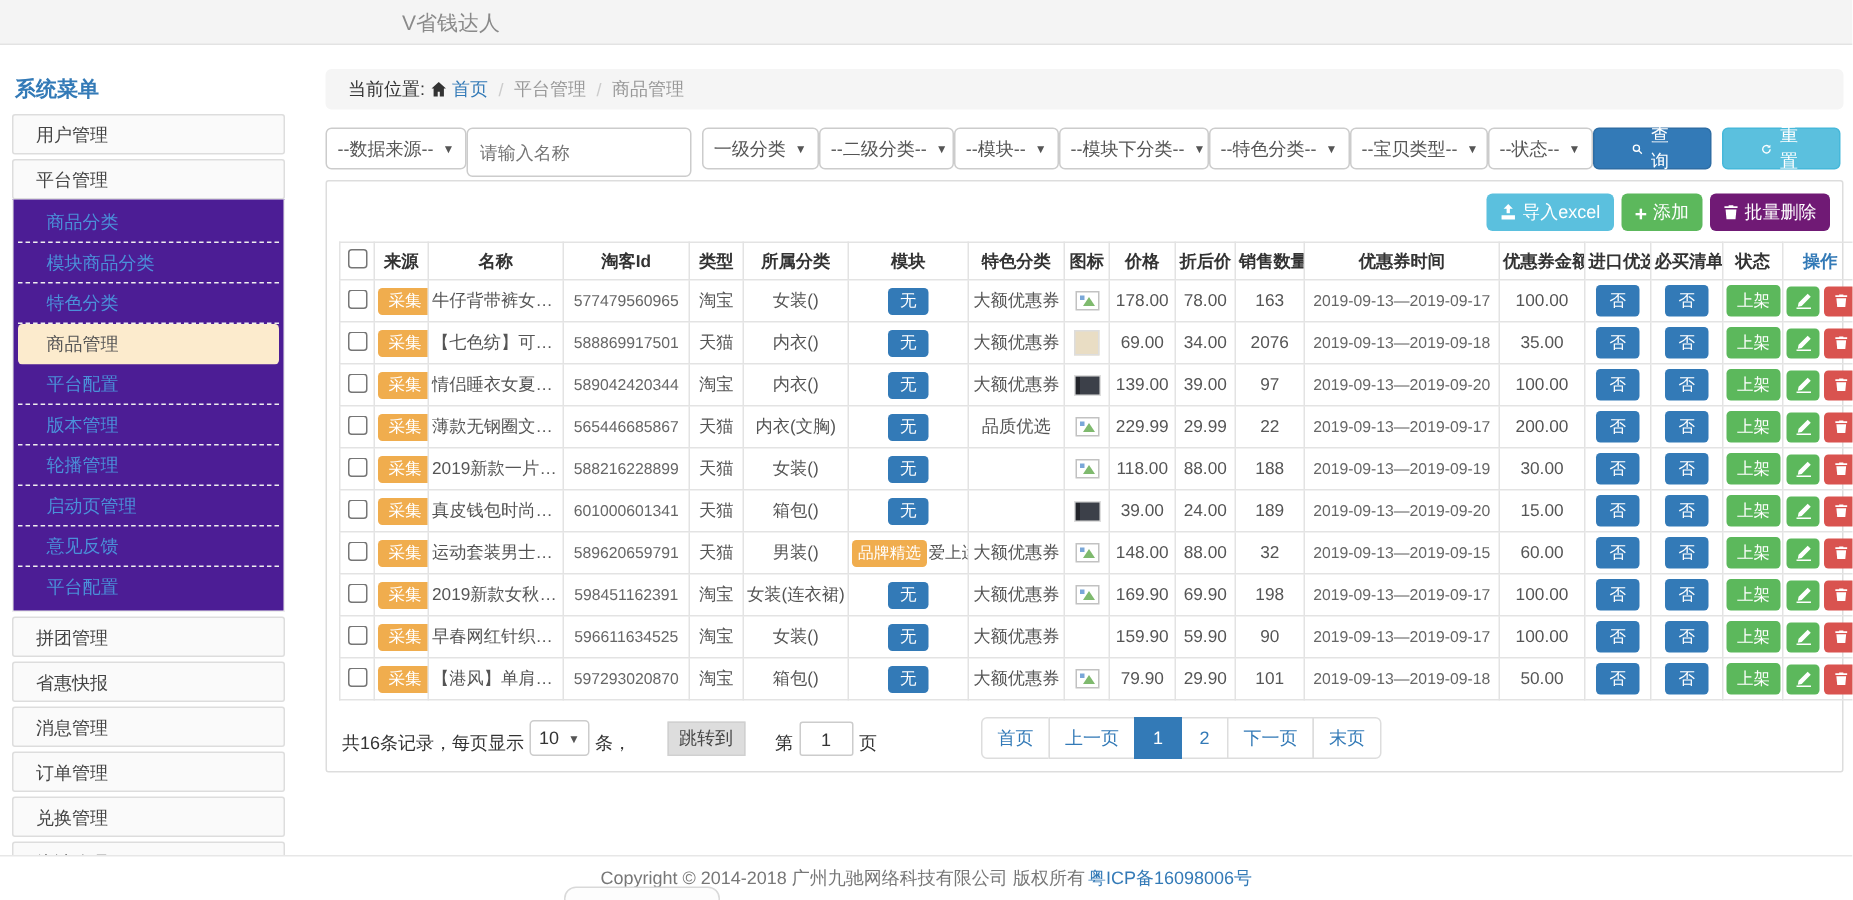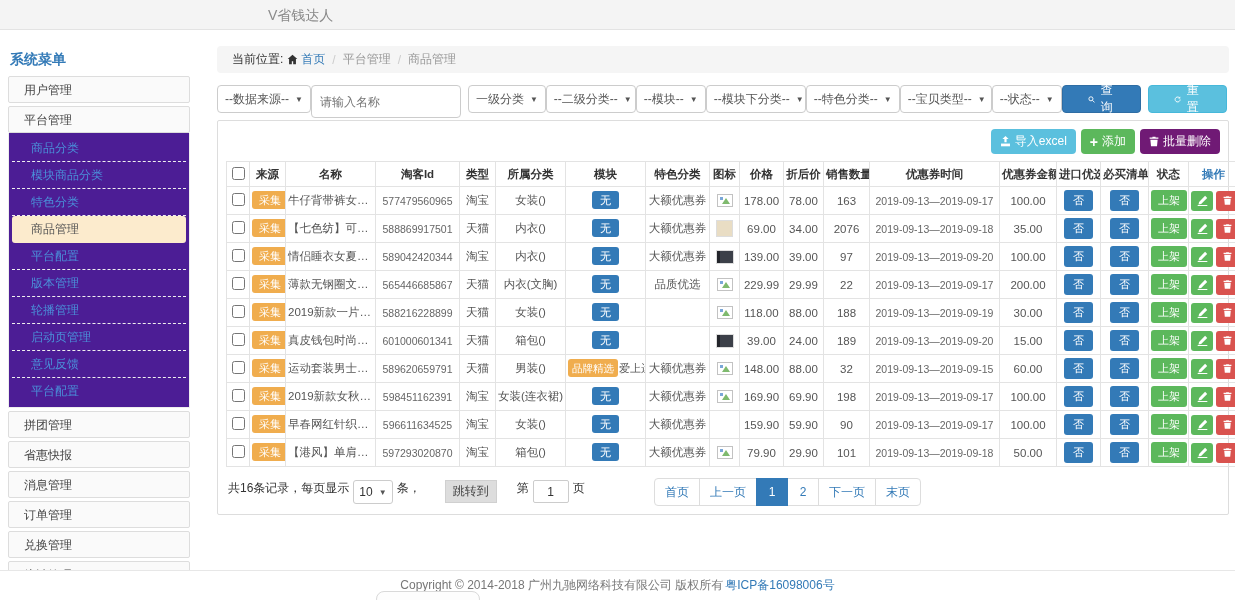--- a/index.html
+++ b/index.html
@@ -75,21 +75,21 @@
   .btn-edit{background:#5cb85c;margin-right:3px}
   .btn-del{background:#d9534f}
   .thumb-broken{display:inline-block;width:16px;height:13px;border:1px solid #c2c2c2;background:#fff;position:relative;vertical-align:middle}
   .thumb-broken::before{content:"";position:absolute;left:2px;top:2px;width:3px;height:3px;background:#7aa7d8}
   .thumb-broken::after{content:"";position:absolute;right:2px;bottom:2px;width:0;height:0;border-left:4px solid transparent;border-right:4px solid transparent;border-bottom:6px solid #7fba6e}
   .thumb{display:inline-block;vertical-align:middle;border:1px solid #ddd}
   .thumb.light{width:17px;height:17px;background:#e9ddc4}
   .thumb.dark{width:18px;height:14px;background:#3c4049;box-shadow:inset 3px 0 0 #23252b}
 
   .pager-row{position:relative;margin-top:11px;height:28px}
-  .pager-summary{position:absolute;left:2px;top:2px;display:flex;align-items:flex-start;color:#333}
+  .pager-summary{position:absolute;left:2px;top:2px;display:flex;align-items:flex-end;color:#333}
   .pager-summary>*{margin-right:4px}
   .mini-select{height:24px;border:1px solid #ccc;border-radius:3px;background:#fff;display:flex;align-items:center;padding:0 5px;cursor:pointer}
   .jump-btn{height:23px;background:#ddd;border:1px solid #d0d0d0;color:#444;padding:0 7px;font-size:12px;cursor:pointer;font-family:inherit;margin:0 20px}
   .page-input{width:36px;height:23px;border:1px solid #ccc;border-radius:2px;text-align:center;font-size:12px;color:#333}
   .pager-buttons{position:absolute;left:428px;top:0;display:flex}
   .page-btn{height:28px;min-width:32px;padding:0 10px;background:#fff;border:1px solid #ddd;color:#337ab7;margin-left:-1px;cursor:pointer;font-size:12px;font-family:inherit}
   .page-btn:first-child{border-radius:4px 0 0 4px;margin-left:0}
   .page-btn:last-child{border-radius:0 4px 4px 0}
   .page-btn.active{background:#337ab7;border-color:#337ab7;color:#fff;position:relative}
 

